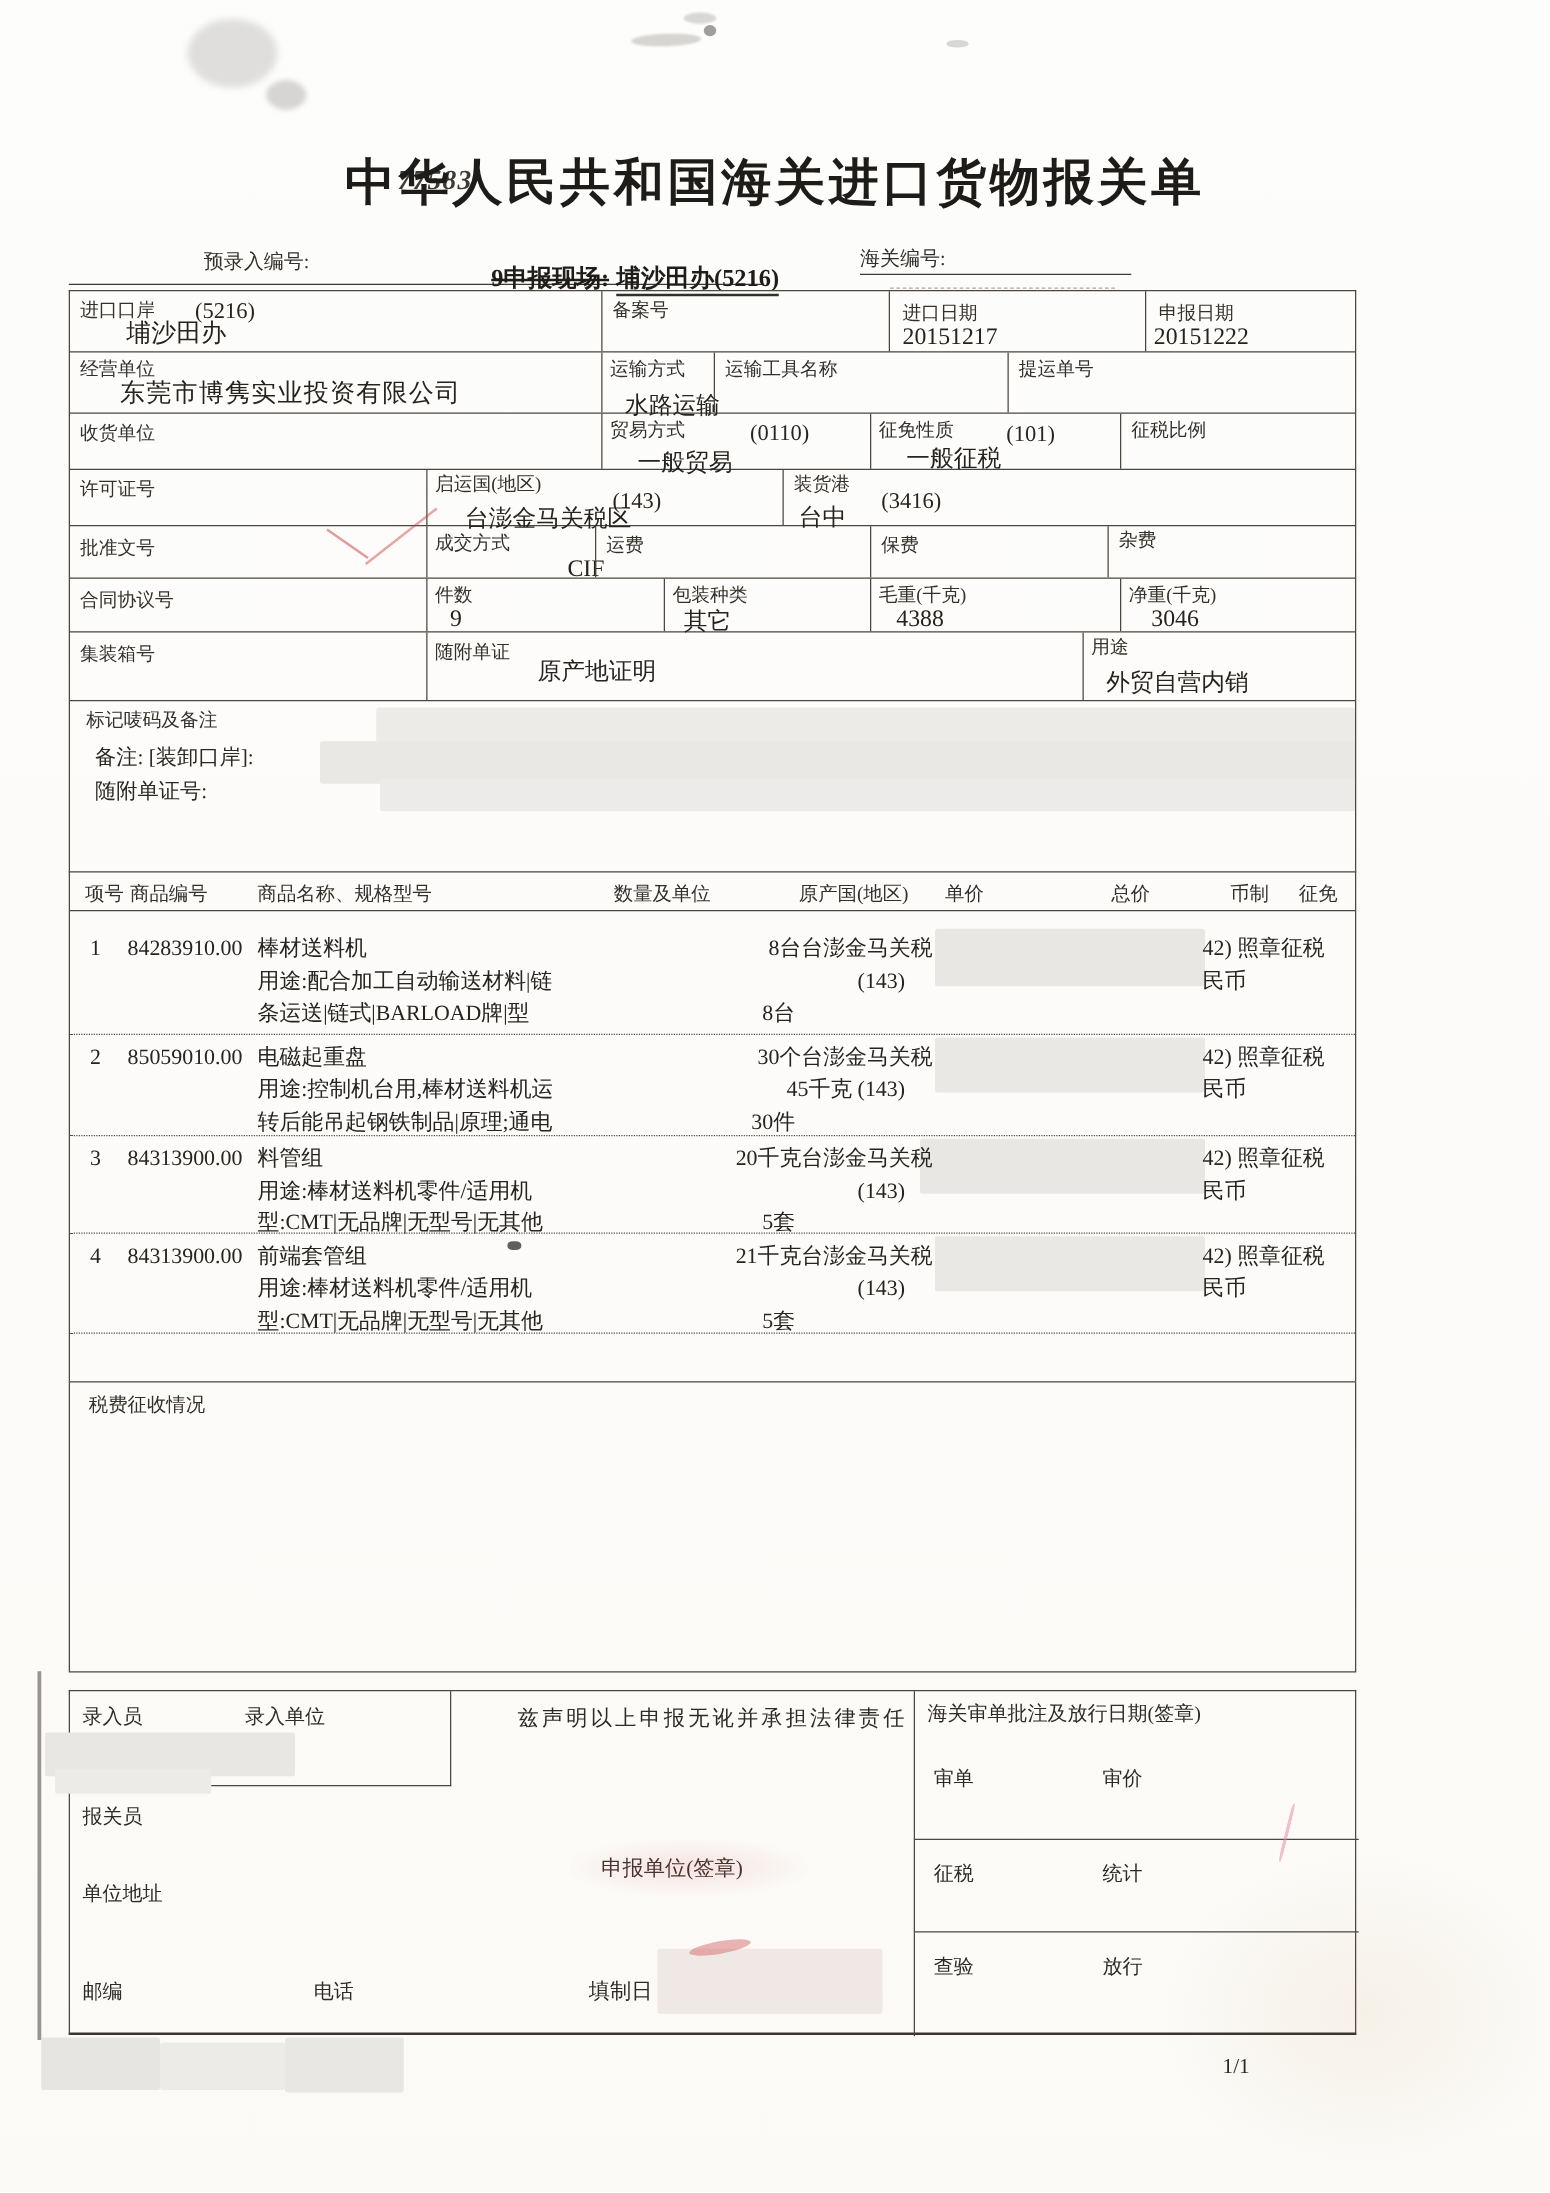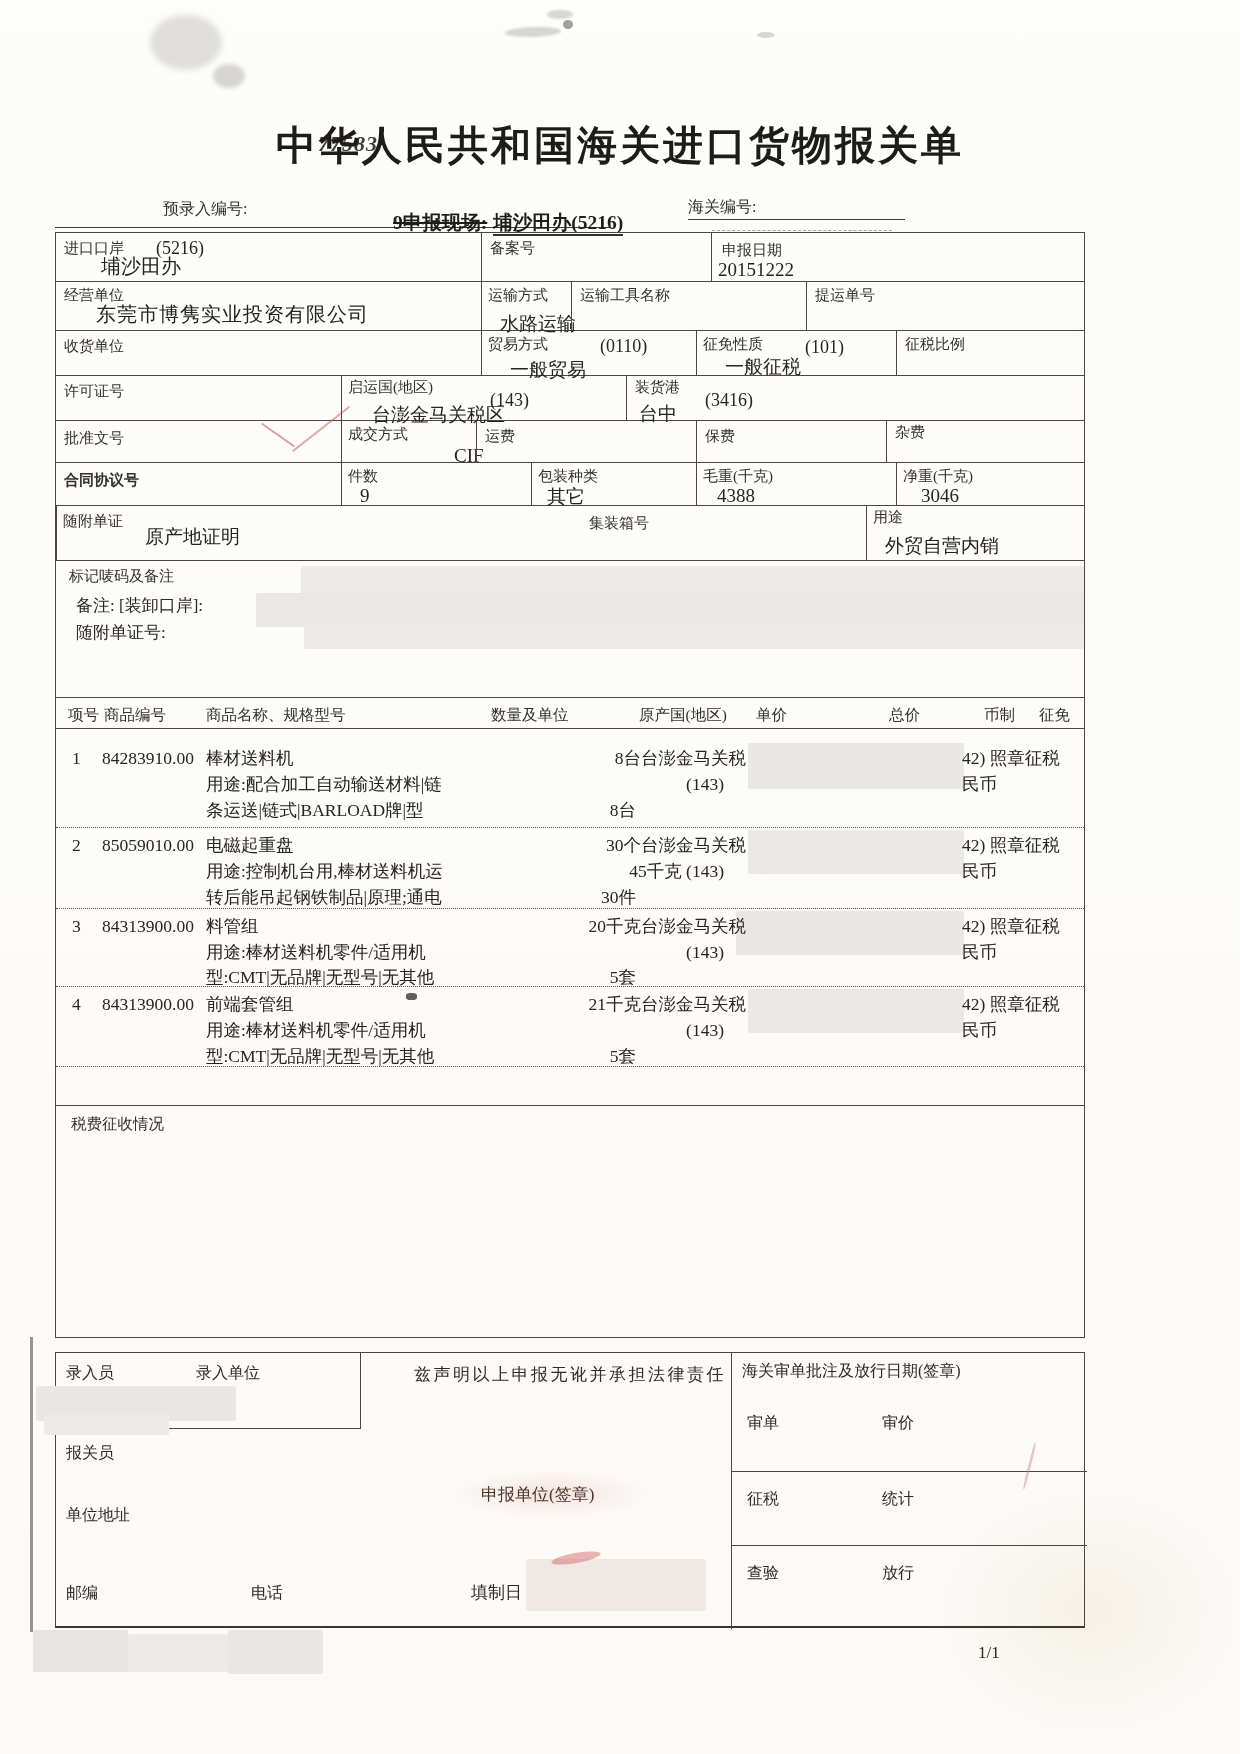--- a/index.html
+++ b/index.html
@@ -74,20 +74,24 @@
   <div class="outer">
     <div class="frow" style="height:49px;">
       <div class="cell first" style="width:425px;">
         <div class="lab" style="left:8px;top:6px">进口口岸</div>
         <div class="code" style="left:100px;top:5px">(5216)</div>
         <div class="v" style="left:45px;bottom:1px;font-size:20px">埔沙田办</div>
       </div>
       <div class="cell" style="width:230px;">
         <div class="lab" style="left:8px;top:6px">备案号</div>
       </div>
+      <div class="cell" style="width:205px;">
+        <div class="lab" style="left:10px;top:8px">进口日期</div>
+        <div class="v" style="left:10px;bottom:0px">20151217</div>
+      </div>
       <div class="cell" style="width:170px;">
         <div class="lab" style="left:10px;top:8px">申报日期</div>
         <div class="v" style="left:6px;bottom:0px">20151222</div>
       </div>
     </div>
     <div class="frow" style="height:49px;align-items:flex-end;">
       <div class="cell first" style="width:425px;">
         <div class="lab" style="left:8px;top:4px">经营单位</div>
         <div class="v" style="left:40px;bottom:2px;font-size:20px;letter-spacing:1px">东莞市博隽实业投资有限公司</div>
       </div>
@@ -147,47 +151,47 @@
         <div class="lab" style="left:8px;top:6px">运费</div>
       </div>
       <div class="cell" style="width:190px;">
         <div class="lab" style="left:8px;top:6px">保费</div>
       </div>
       <div class="cell" style="width:200px;">
         <div class="lab" style="left:8px;top:2px">杂费</div>
       </div>
     </div>
     <div class="frow" style="height:43px;">
-      <div class="cell first" style="width:285px;font-weight:bold;">
+      <div class="cell first" style="width:285px;">
         <div class="lab" style="left:8px;top:8px">合同协议号</div>
       </div>
       <div class="cell" style="width:190px;">
         <div class="lab" style="left:6px;top:4px">件数</div>
         <div class="v" style="left:18px;bottom:-2px">9</div>
       </div>
       <div class="cell" style="width:165px;">
         <div class="lab" style="left:6px;top:4px">包装种类</div>
         <div class="v" style="left:15px;bottom:-5px">其它</div>
       </div>
       <div class="cell" style="width:200px;">
         <div class="lab" style="left:6px;top:4px">毛重(千克)</div>
         <div class="v" style="left:20px;bottom:-2px">4388</div>
       </div>
       <div class="cell" style="width:190px;">
         <div class="lab" style="left:6px;top:4px">净重(千克)</div>
         <div class="v" style="left:24px;bottom:-2px">3046</div>
       </div>
     </div>
     <div class="frow" style="height:55px;">
+      <div class="cell first" style="width:285px;">
+        <div class="lab" style="left:8px;top:8px">集装箱号</div>
+      </div>
       <div class="cell" style="width:525px;">
         <div class="lab" style="left:6px;top:6px">随附单证</div>
         <div class="v" style="left:88px;top:18px">原产地证明</div>
-      </div>
-      <div class="cell first" style="width:285px;">
-        <div class="lab" style="left:8px;top:8px">集装箱号</div>
       </div>
       <div class="cell" style="width:220px;">
         <div class="lab" style="left:6px;top:2px">用途</div>
         <div class="v" style="left:18px;bottom:1px">外贸自营内销</div>
       </div>
     </div>
     <div class="marksarea">
       <div class="blur" style="left:245px;top:5px;width:783px;height:30px;background:#edebe8;"></div>
       <div class="blur" style="left:200px;top:32px;width:828px;height:34px;background:#eae8e5;"></div>
       <div class="blur" style="left:248px;top:62px;width:780px;height:26px;background:#edebe9;"></div>

